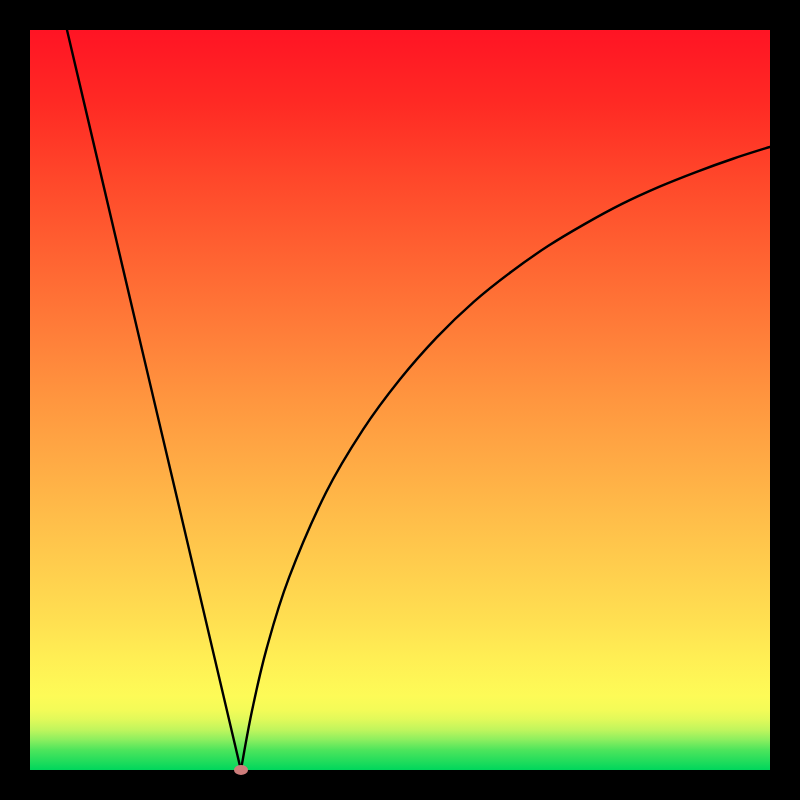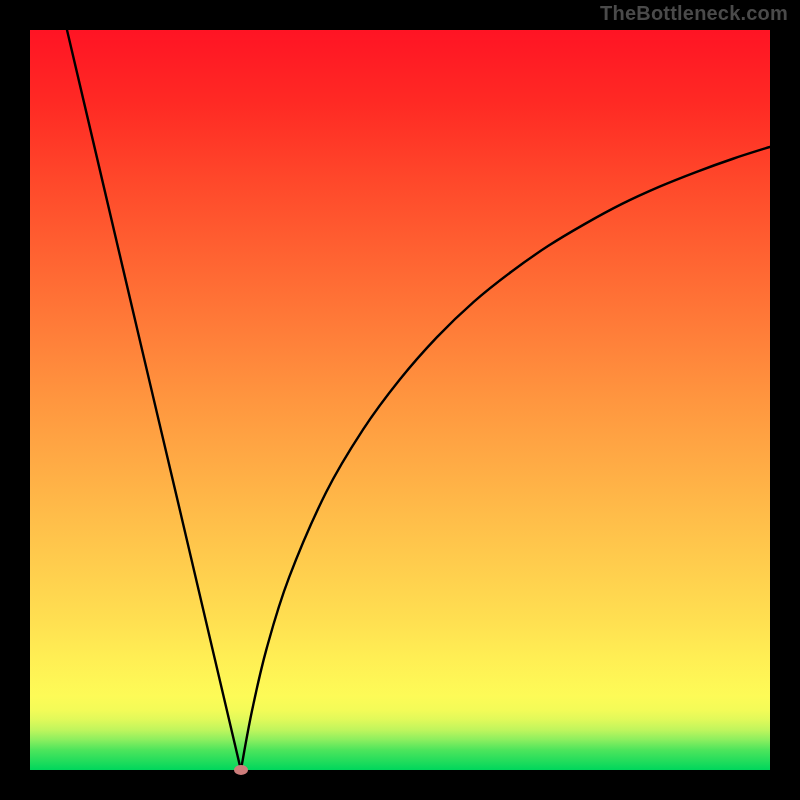--- a/index.html
+++ b/index.html
@@ -68,21 +68,20 @@
     height: 10px;
     background: #cd7d7b;
     border-radius: 50%;
     transform: translate(-50%, -50%);
   }
 </style>
 </head>
 <body>
 
 <div class="outer">
-  <div class="watermark">TheBottleneck.com</div>
   <div class="plot">
     <svg class="curve" viewBox="0 0 740 740" preserveAspectRatio="none">
       <path id="left-path" fill="none" stroke="#000" stroke-width="2.4" stroke-linecap="round" stroke-linejoin="round" d="M 37.00 0.00 C 43.66 28.37, 60.68 100.88, 74.00 157.62 C 87.32 214.36, 97.68 258.63, 111.00 315.24 C 124.32 371.85, 134.68 415.51, 148.00 472.12 C 161.32 528.73, 173.68 581.52, 185.00 629.74 C 196.32 677.96, 206.24 720.15, 210.90 740.00"></path>
       <path id="right-path" fill="none" stroke="#000" stroke-width="2.4" stroke-linecap="round" stroke-linejoin="round" d="M 210.90 740.00 C 212.90 729.34, 217.34 702.78, 222.00 680.80 C 226.66 658.82, 230.14 641.88, 236.80 617.90 C 243.46 593.92, 248.34 575.57, 259.00 547.60 C 269.66 519.63, 282.68 489.14, 296.00 462.50 C 309.32 435.86, 319.68 419.98, 333.00 399.60 C 346.32 379.22, 356.68 365.93, 370.00 349.28 C 383.32 332.63, 393.68 321.09, 407.00 307.10 C 420.32 293.11, 430.68 283.30, 444.00 271.58 C 457.32 259.86, 467.68 251.97, 481.00 241.98 C 494.32 231.99, 504.68 224.74, 518.00 216.08 C 531.32 207.42, 541.68 201.47, 555.00 193.88 C 568.32 186.29, 578.68 180.56, 592.00 173.90 C 605.32 167.24, 615.68 162.61, 629.00 156.88 C 642.32 151.15, 652.68 147.14, 666.00 142.08 C 679.32 137.02, 689.68 133.29, 703.00 128.76 C 716.32 124.23, 733.34 119.05, 740.00 116.92"></path>
     </svg>
     <div id="min-marker" class="marker" style="left: 210.9px; top: 740px; background: rgb(205, 125, 123);"></div>
   </div>
 </div>
 
 </body></html>

